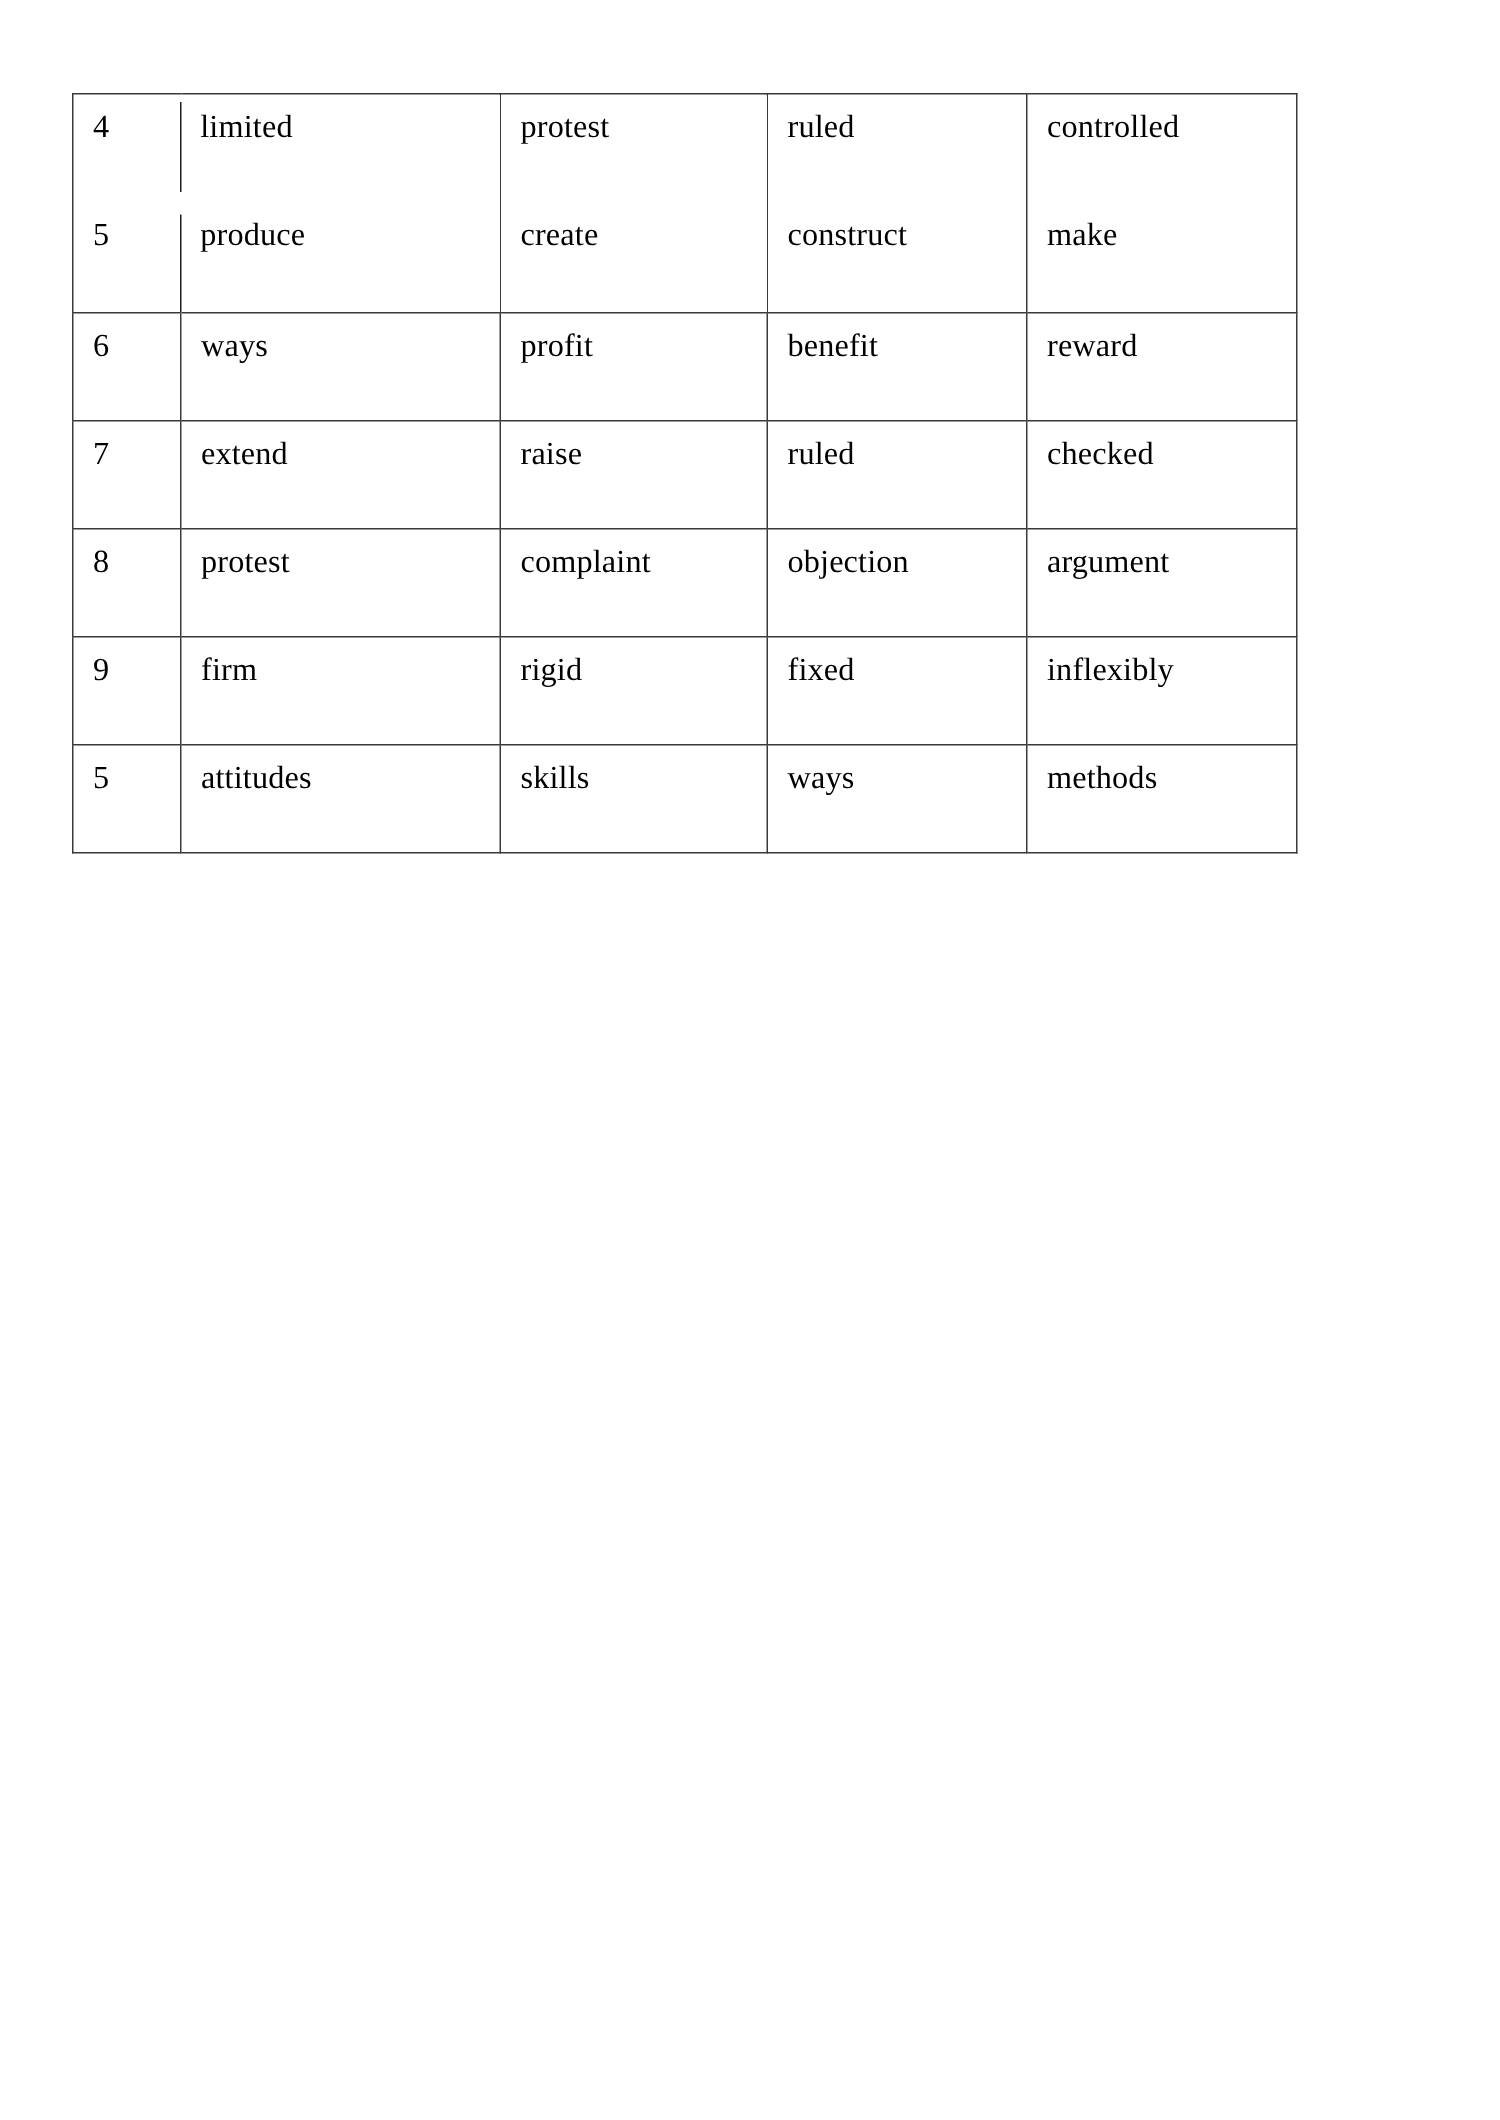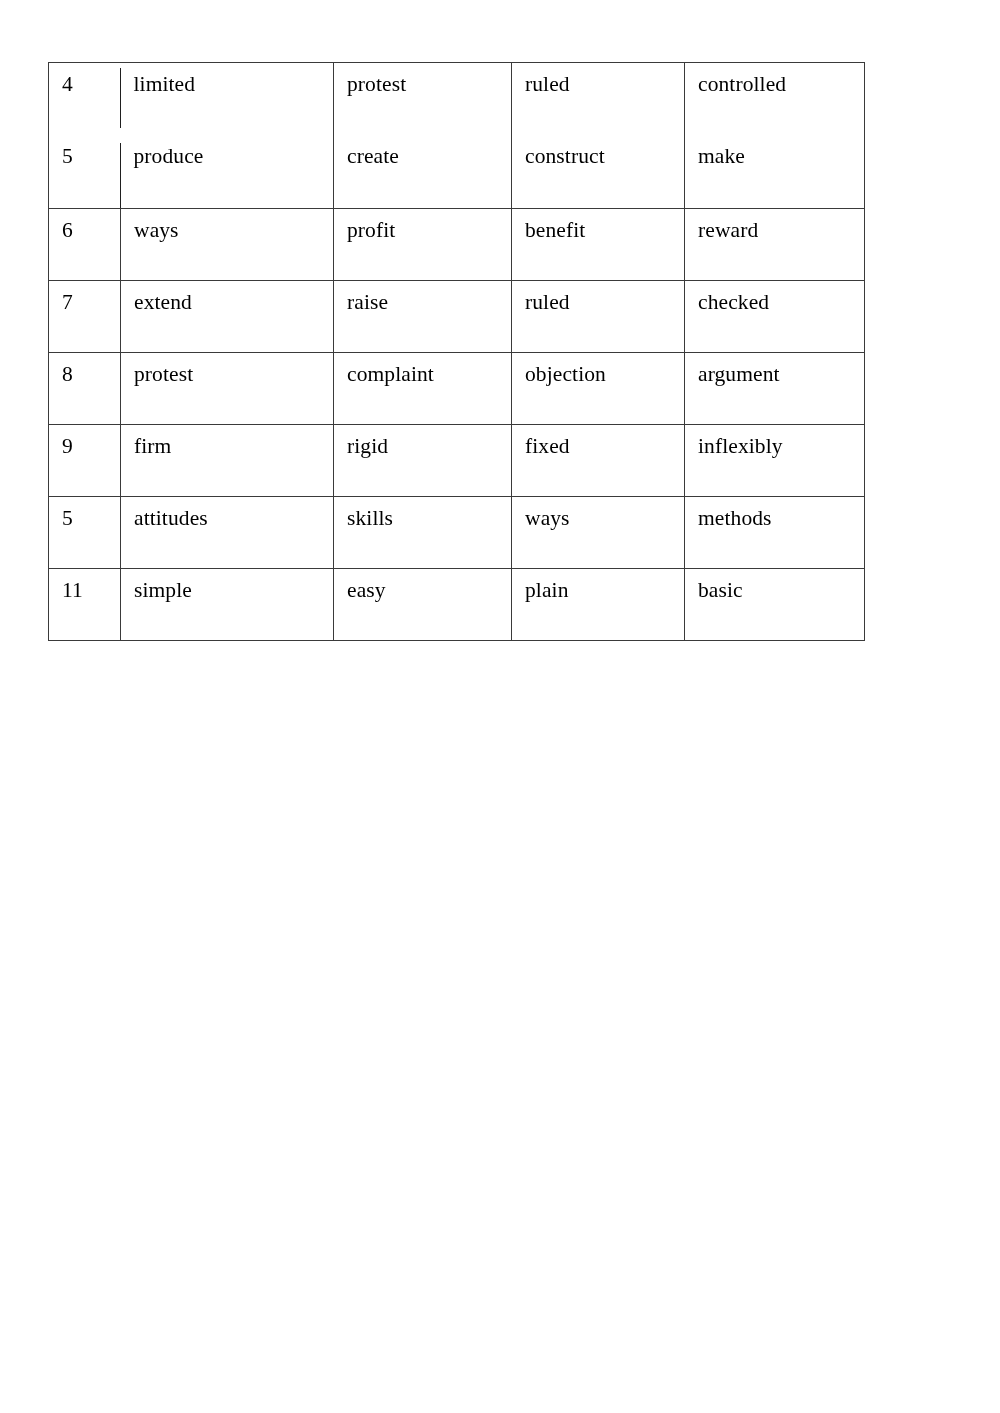--- a/index.html
+++ b/index.html
@@ -169,25 +169,18 @@
       </tr>
 
       <tr>
         <td class="col-num num">5</td>
         <td class="col-w1">attitudes</td>
         <td class="col-w2">skills</td>
         <td class="col-w3">ways</td>
         <td class="col-w4">methods</td>
       </tr>
 
-      <tr>
-        <td class="col-num num">11</td>
-        <td class="col-w1">simple</td>
-        <td class="col-w2">easy</td>
-        <td class="col-w3">plain</td>
-        <td class="col-w4">basic</td>
-      </tr>
 
 
     </tbody>
   </table>
 
 </div>
 
 </body></html>

